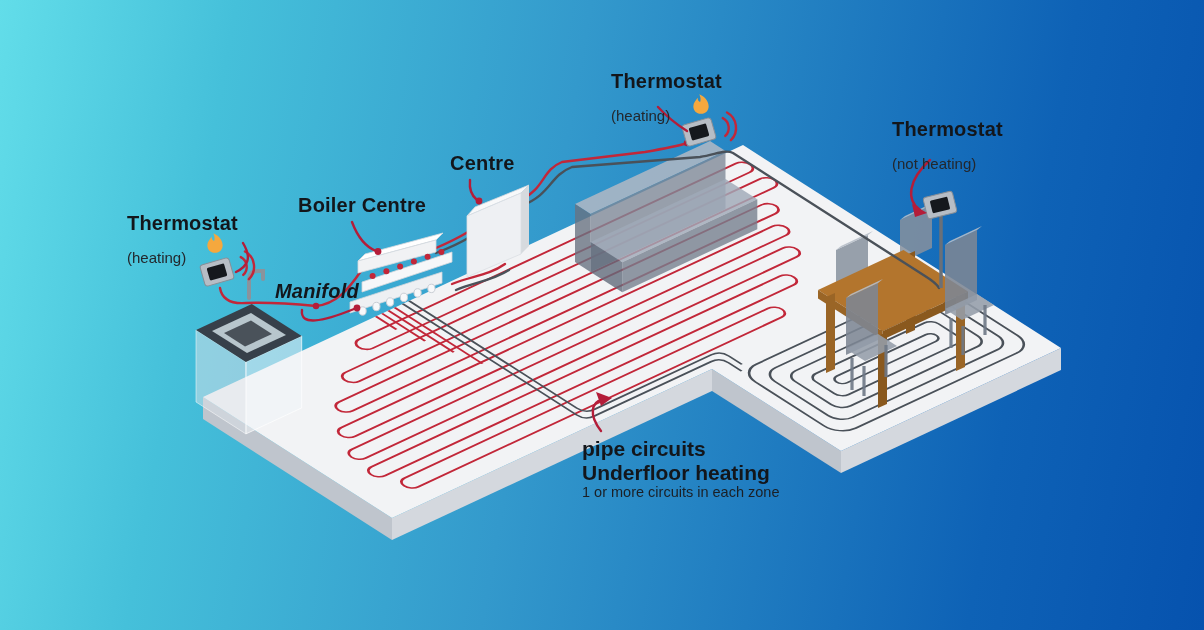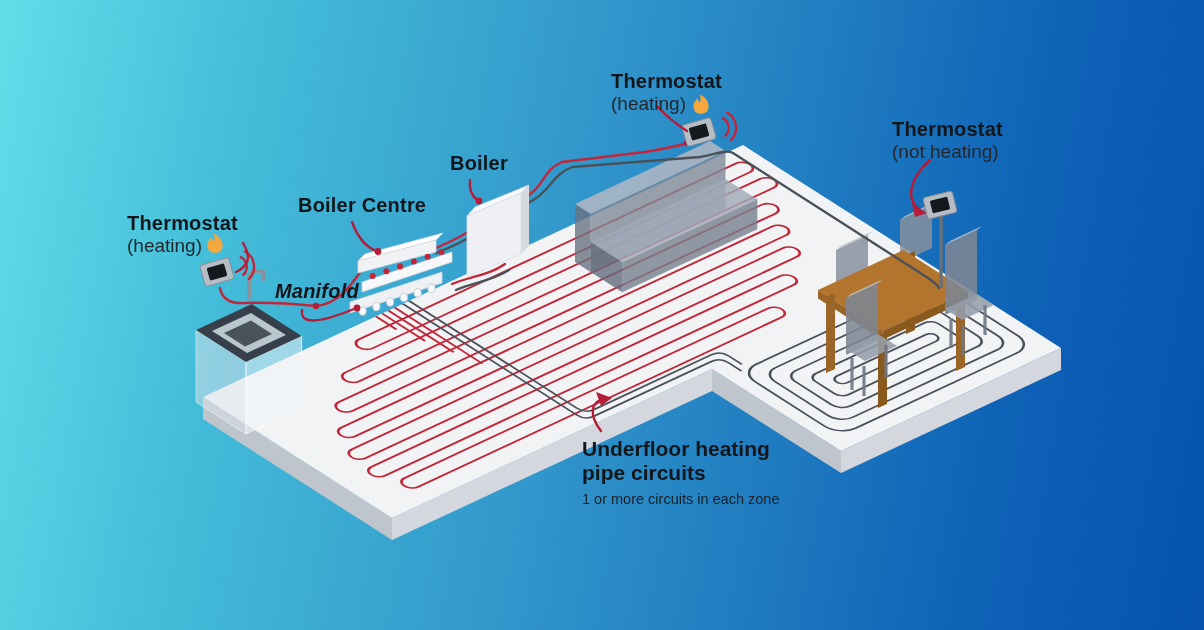--- a/index.html
+++ b/index.html
@@ -4,23 +4,23 @@
 <style>
   html,body{margin:0;padding:0;}
   .stage{
     position:relative;width:1204px;height:630px;overflow:hidden;
     background:linear-gradient(100deg,#62dde9 0%,#45c0da 18%,#3399cc 45%,#0e62b6 82%,#0652ae 100%);
     font-family:"Liberation Sans",sans-serif;
   }
   .stage svg{position:absolute;left:0;top:0;}
   .lbl{position:absolute;color:#13161b;line-height:1.05;white-space:nowrap;}
   .lbl .t{font-weight:700;font-size:20px;letter-spacing:.2px;text-align:center;}
-  .lbl .s{font-size:19px;color:#23272d;margin-top:2px;font-weight:400;}
+  .lbl .s{font-size:15px;color:#23272d;margin-top:16px;font-weight:400;}
   .lbl-underfloor .t2{font-weight:700;font-size:21px;line-height:1.15;}
-  .lbl-underfloor .s2{font-size:14.5px;margin-top:7px;font-weight:400;color:#1b1f25;}
+  .lbl-underfloor .s2{font-size:14.5px;margin-top:0;font-weight:400;color:#1b1f25;}
   #lbl-thermo-left{left:127px;top:213px;}
   #lbl-wiring{left:298px;top:195px;}
   #lbl-boiler{left:450px;top:153px;}
   #lbl-thermo-top{left:611px;top:71px;}
   #lbl-thermo-right{left:892px;top:119px;}
   #lbl-manifold{left:275px;top:281px;font-style:italic;}
   #lbl-underfloor{left:582px;top:437px;}
 </style>
 </head>
 <body>
@@ -218,36 +218,36 @@
 <div class="lbl" id="lbl-thermo-left">
   <div class="t">Thermostat</div>
   <div class="s">(heating)</div>
 </div>
 
 <div class="lbl" id="lbl-wiring">
   <div class="t">Boiler Centre</div>
 </div>
 
 <div class="lbl" id="lbl-boiler">
-  <div class="t">Boiler</div>
+  <div class="t">Centre</div>
 </div>
 
 <div class="lbl" id="lbl-thermo-top">
   <div class="t">Thermostat</div>
   <div class="s">(heating)</div>
 </div>
 
 <div class="lbl" id="lbl-thermo-right">
   <div class="t">Thermostat</div>
   <div class="s">(not heating)</div>
 </div>
 
 <div class="lbl" id="lbl-manifold">
   <div class="t">Manifold</div>
 </div>
 
 <div class="lbl lbl-underfloor" id="lbl-underfloor">
+  <div class="t2">pipe circuits</div>
   <div class="t2">Underfloor heating</div>
-  <div class="t2">pipe circuits</div>
   <div class="s2">1 or more circuits in each zone</div>
 </div>
 
 </div>
 
 </body></html>

